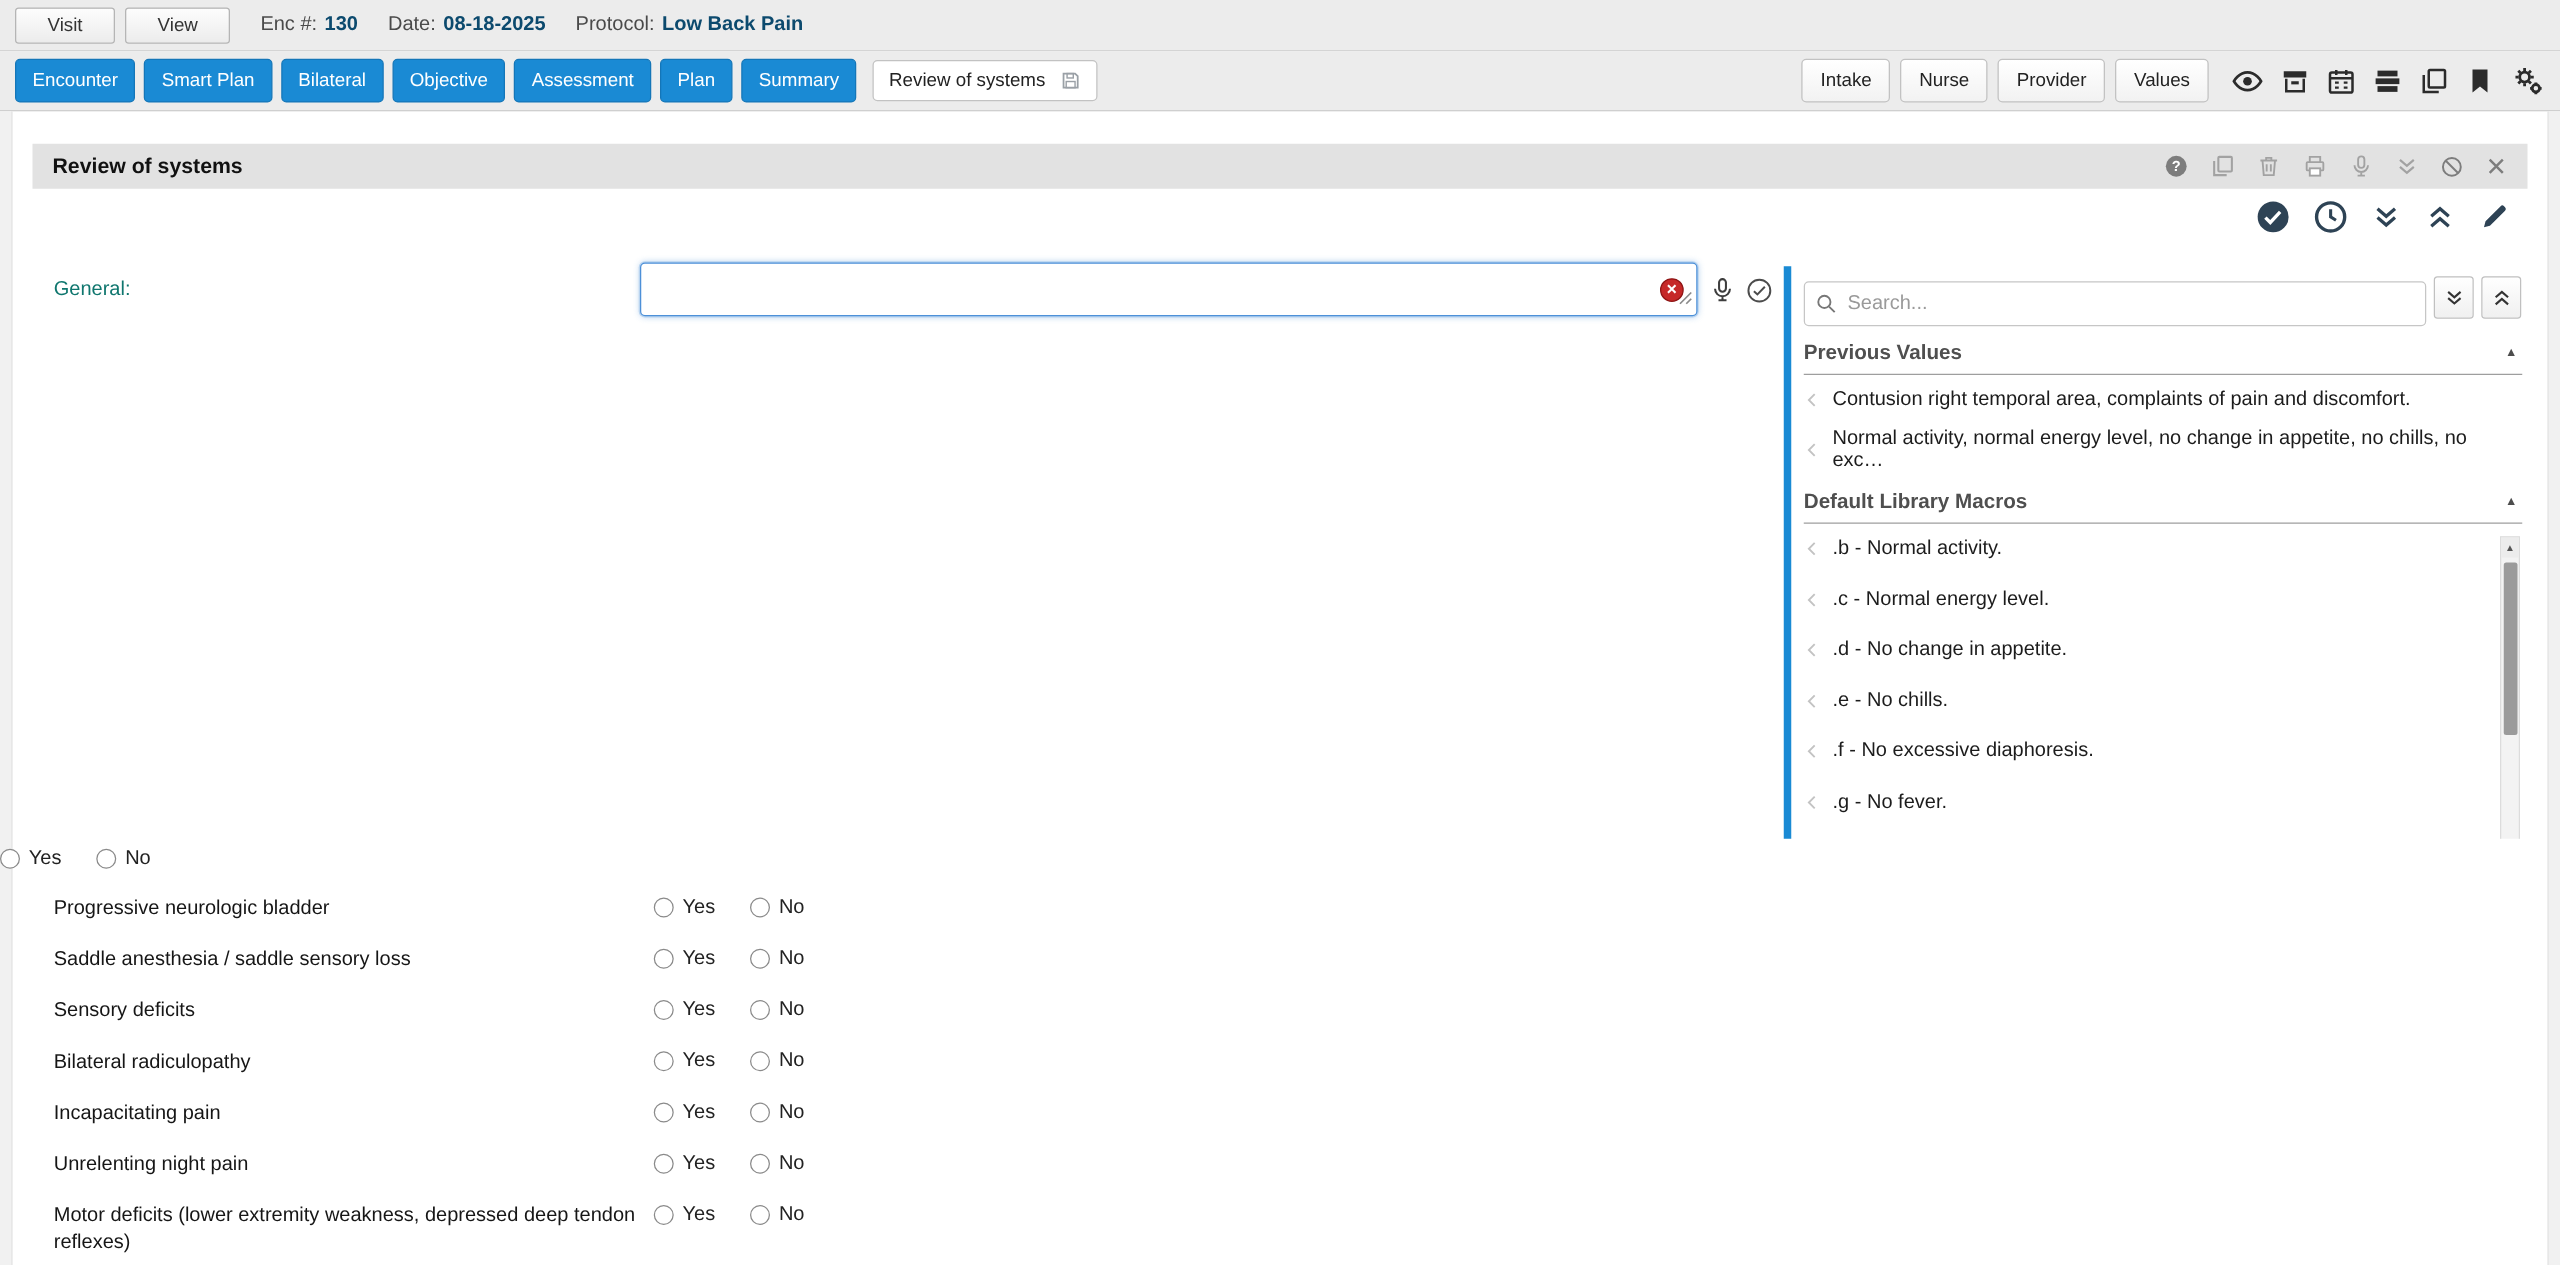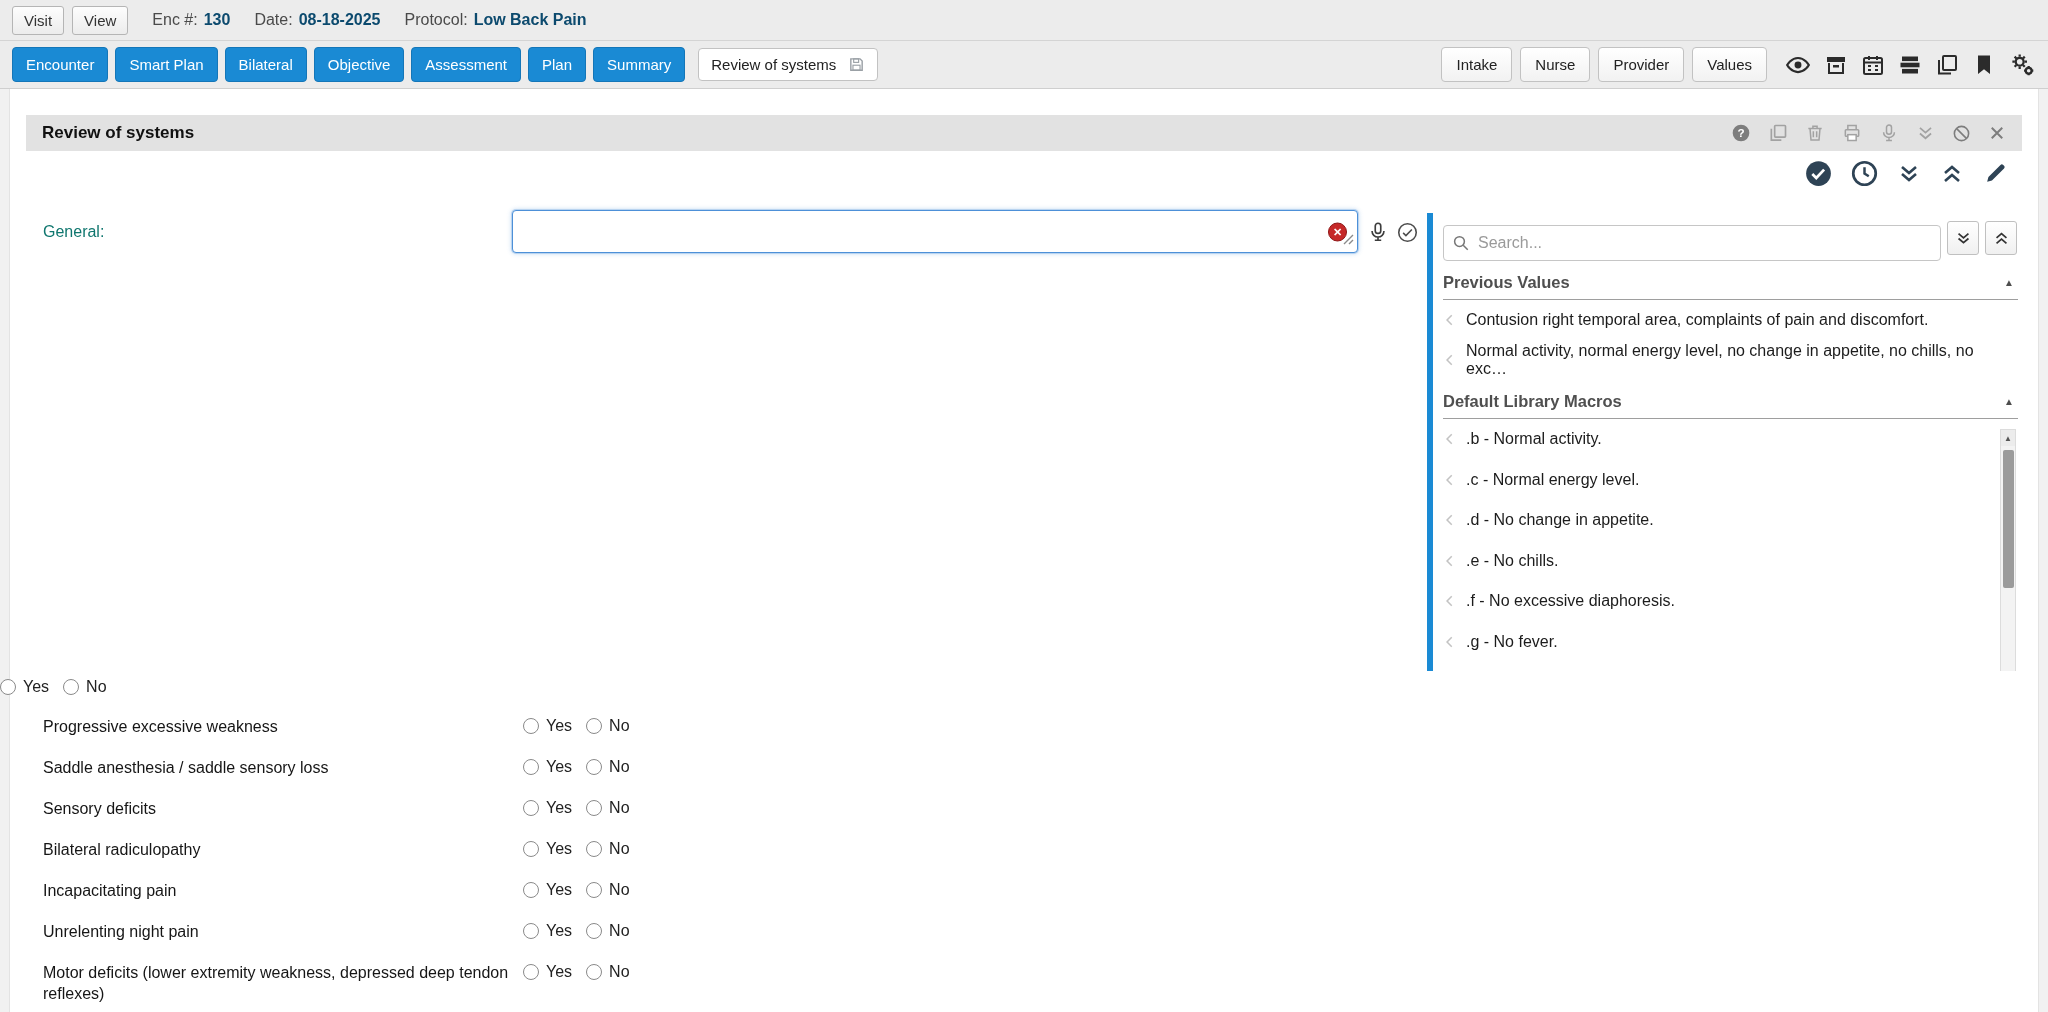--- a/index.html
+++ b/index.html
@@ -4,21 +4,21 @@
 <style>
   * { margin:0; padding:0; box-sizing:border-box; }
   html,body { width:2048px; height:1012px; overflow:hidden; background:#fff;
     font-family:"Liberation Sans", sans-serif; font-size:16px; color:#222; }
   .page { position:relative; width:2048px; height:1012px; background:#fff; }
 
   
   .topbar { position:absolute; top:0; left:0; right:0; height:41px; background:#ececec;
     border-bottom:1px solid #d4d4d4; display:flex; align-items:center; padding:0 12px; gap:8px; }
   .gbtn { background:linear-gradient(#fdfdfd,#ececec); border:1px solid #b5b5b5; border-radius:3px;
-    padding:5px 11px; font-size:15px; color:#333; cursor:pointer; font-family:inherit; }
+    padding:5px 25px; font-size:15px; color:#333; cursor:pointer; font-family:inherit; }
   .meta { margin-left:16px; font-size:16px; white-space:nowrap; }
   .meta .lbl { color:#4a4a4a; margin-right:6px; }
   .meta .val { color:#0c4a6e; font-weight:700; }
 
   
   .toolbar { position:absolute; top:41px; left:0; right:0; height:48px; background:#ececec;
     border-bottom:1px solid #cfcfcf; display:flex; align-items:center; padding:0 12px; gap:7px; }
   .bluebtn { background:var(--accent-blue,#1a8ad4); border:1px solid #1476b8; color:#fff; border-radius:4px;
     padding:8px 13px; font-size:15px; cursor:pointer; font-family:inherit; white-space:nowrap; }
   .tab { background:#fff; border:1px solid #c2c2c2; border-radius:4px; padding:7px 12px; font-size:15px;
@@ -87,21 +87,21 @@
   .sb-btn { position:absolute; left:0; width:14px; height:16px; display:flex; align-items:center;
     justify-content:center; font-size:8px; color:#555; background:#ececec; cursor:pointer; }
   .sb-up { top:0; } .sb-down { bottom:0; }
   .sb-thumb { position:absolute; left:1.5px; top:20px; width:11px; height:138px; background:#9b9b9b;
     border-radius:2px; cursor:grab; }
 
   
   .questions { position:absolute; left:0; right:600px; top:667px; }
   .q-row { display:flex; align-items:flex-start; padding:10px 0; }
   .q-label { width:480px; margin-left:43px; font-size:16px; color:#161616; line-height:21px; }
-  .q-radios { display:flex; gap:14px; padding-top:1px; }
+  .q-radios { display:flex; gap:28px; padding-top:1px; }
   .rgroup { display:inline-flex; align-items:center; gap:7px; font-size:16px; color:#222; cursor:pointer; }
   .radio { width:16px; height:16px; border:1px solid #8a8a8a; border-radius:50%; background:#fff; flex:none; }
 </style>
 </head>
 <body>
 
 <div class="page">
 
   <header class="topbar">
     <button class="gbtn">Visit</button>
@@ -422,21 +422,21 @@
             <span class="radio"></span>
             <span>Yes</span>
           </span>
         <span class="rgroup">
             <span class="radio"></span>
             <span>No</span>
           </span>
       </span>
     </div>
     <div class="q-row">
-      <span class="q-label">Progressive excessive weakness</span>
+      <span class="q-label">Progressive neurologic bladder</span>
       <span class="q-radios">
         <span class="rgroup">
             <span class="radio"></span>
             <span>Yes</span>
           </span>
         <span class="rgroup">
             <span class="radio"></span>
             <span>No</span>
           </span>
       </span>

